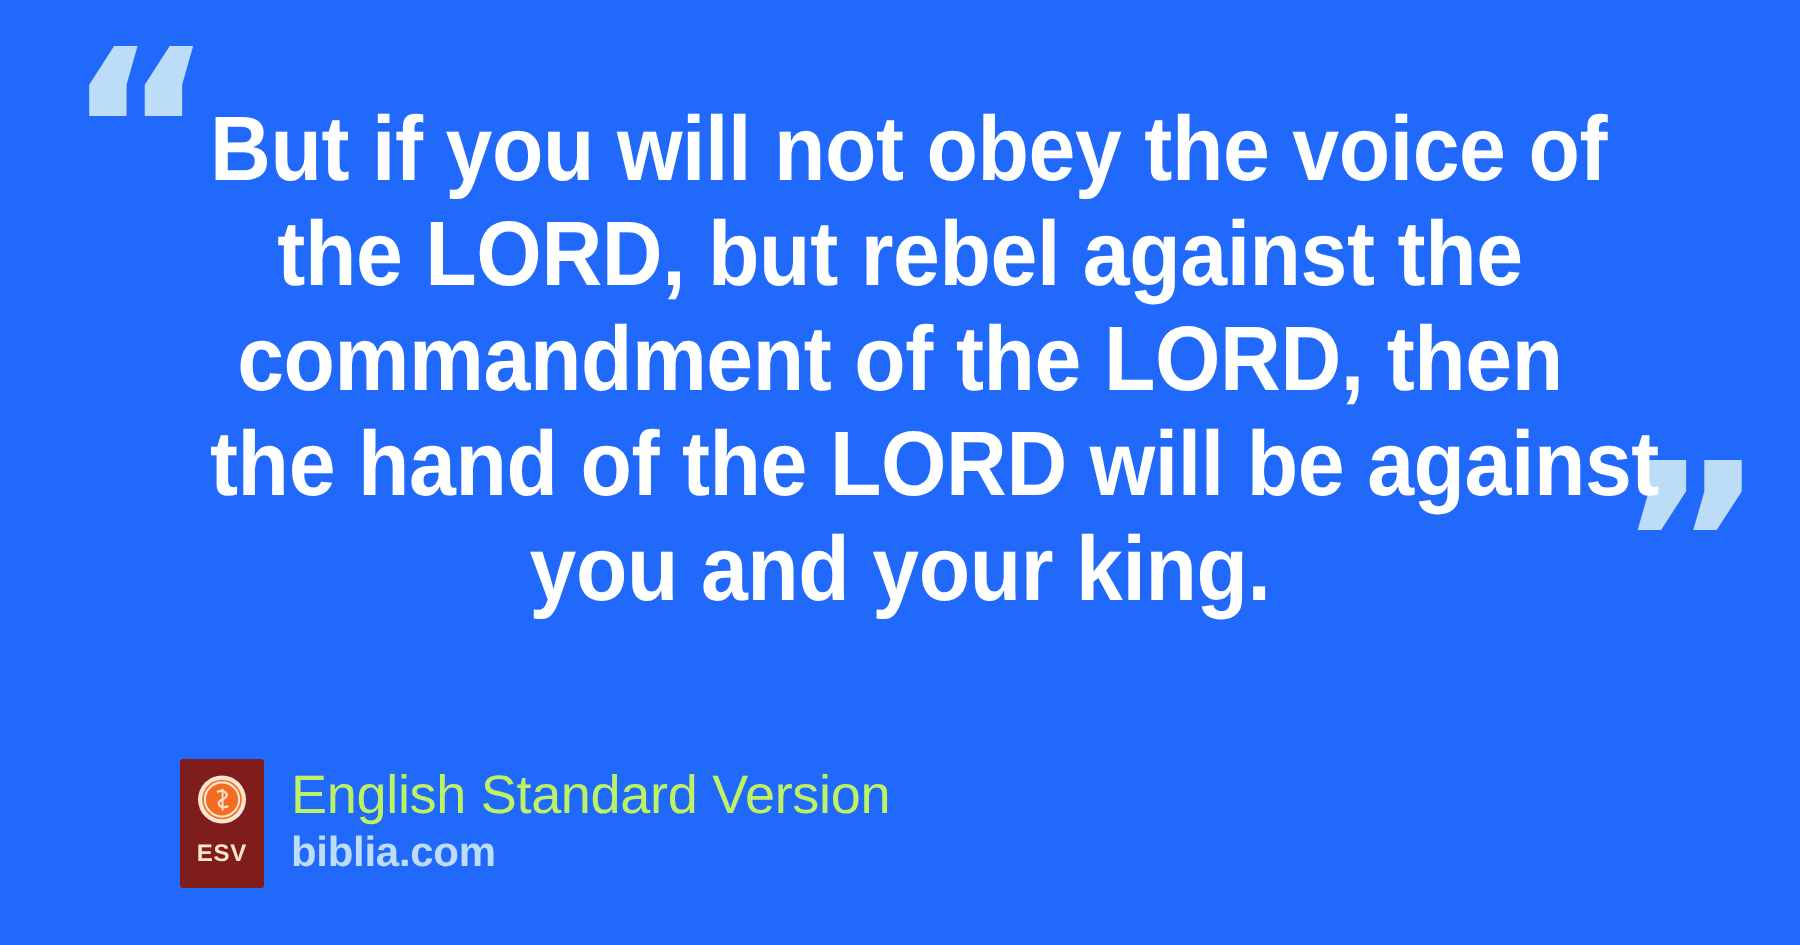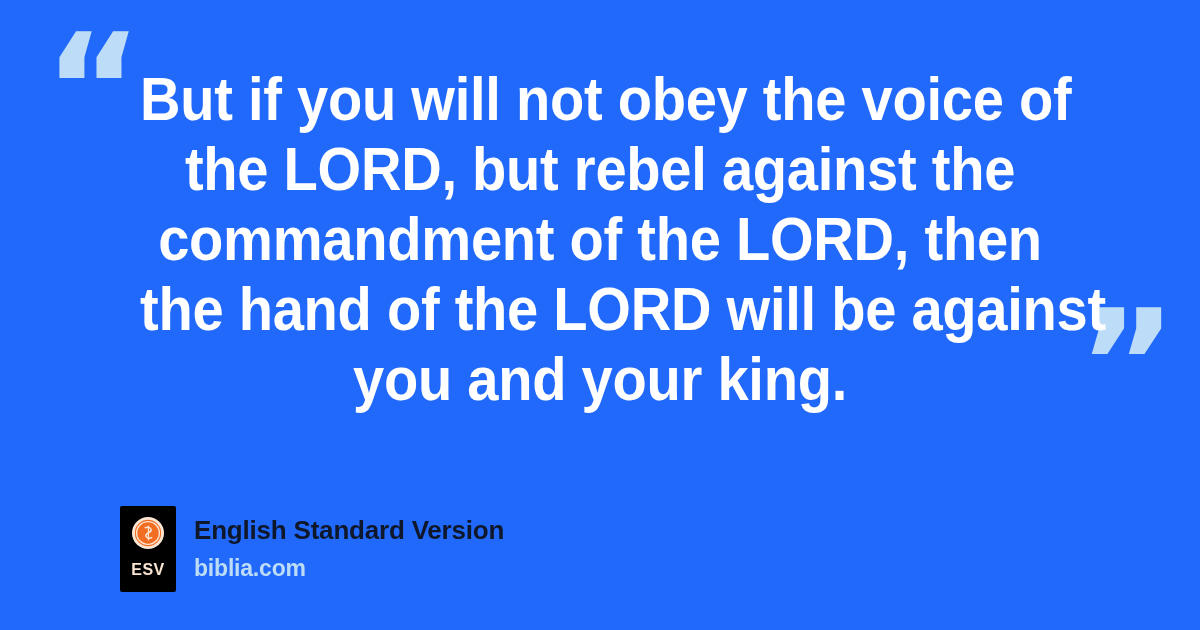--- a/index.html
+++ b/index.html
@@ -70,21 +70,21 @@
     left: 120px;
     top: 506px;
     display: flex;
     align-items: flex-start;
   }
 
   .esv-badge {
     position: relative;
     width: 56px;
     height: 86px;
-    background: #000000;
+    background: #7f1d1d;
     border-radius: 2px;
     flex: 0 0 auto;
     display: flex;
     flex-direction: column;
     align-items: center;
     justify-content: flex-start;
     padding-top: 10px;
     box-sizing: border-box;
   }
   .esv-seal {
@@ -102,32 +102,32 @@
     line-height: 1;
   }
 
   .attribution-text {
     margin-left: 18px;
     padding-top: 2px;
     display: flex;
     flex-direction: column;
   }
   .version-name {
-    color: #0f172a;
+    color: #bef264;
     font-family: "Liberation Sans", sans-serif;
-    font-weight: 700;
-    font-size: 26px;
+    font-weight: 400;
+    font-size: 36px;
     line-height: 44px;
     letter-spacing: -0.2px;
   }
   .site-name {
     color: #BCDCF7;
     font-family: "Liberation Sans", sans-serif;
     font-weight: 700;
-    font-size: 23px;
+    font-size: 28px;
     line-height: 30px;
     letter-spacing: -0.2px;
     margin-top: 1px;
   }
 </style>
 </head>
 <body>
 
 <div class="card">
 

